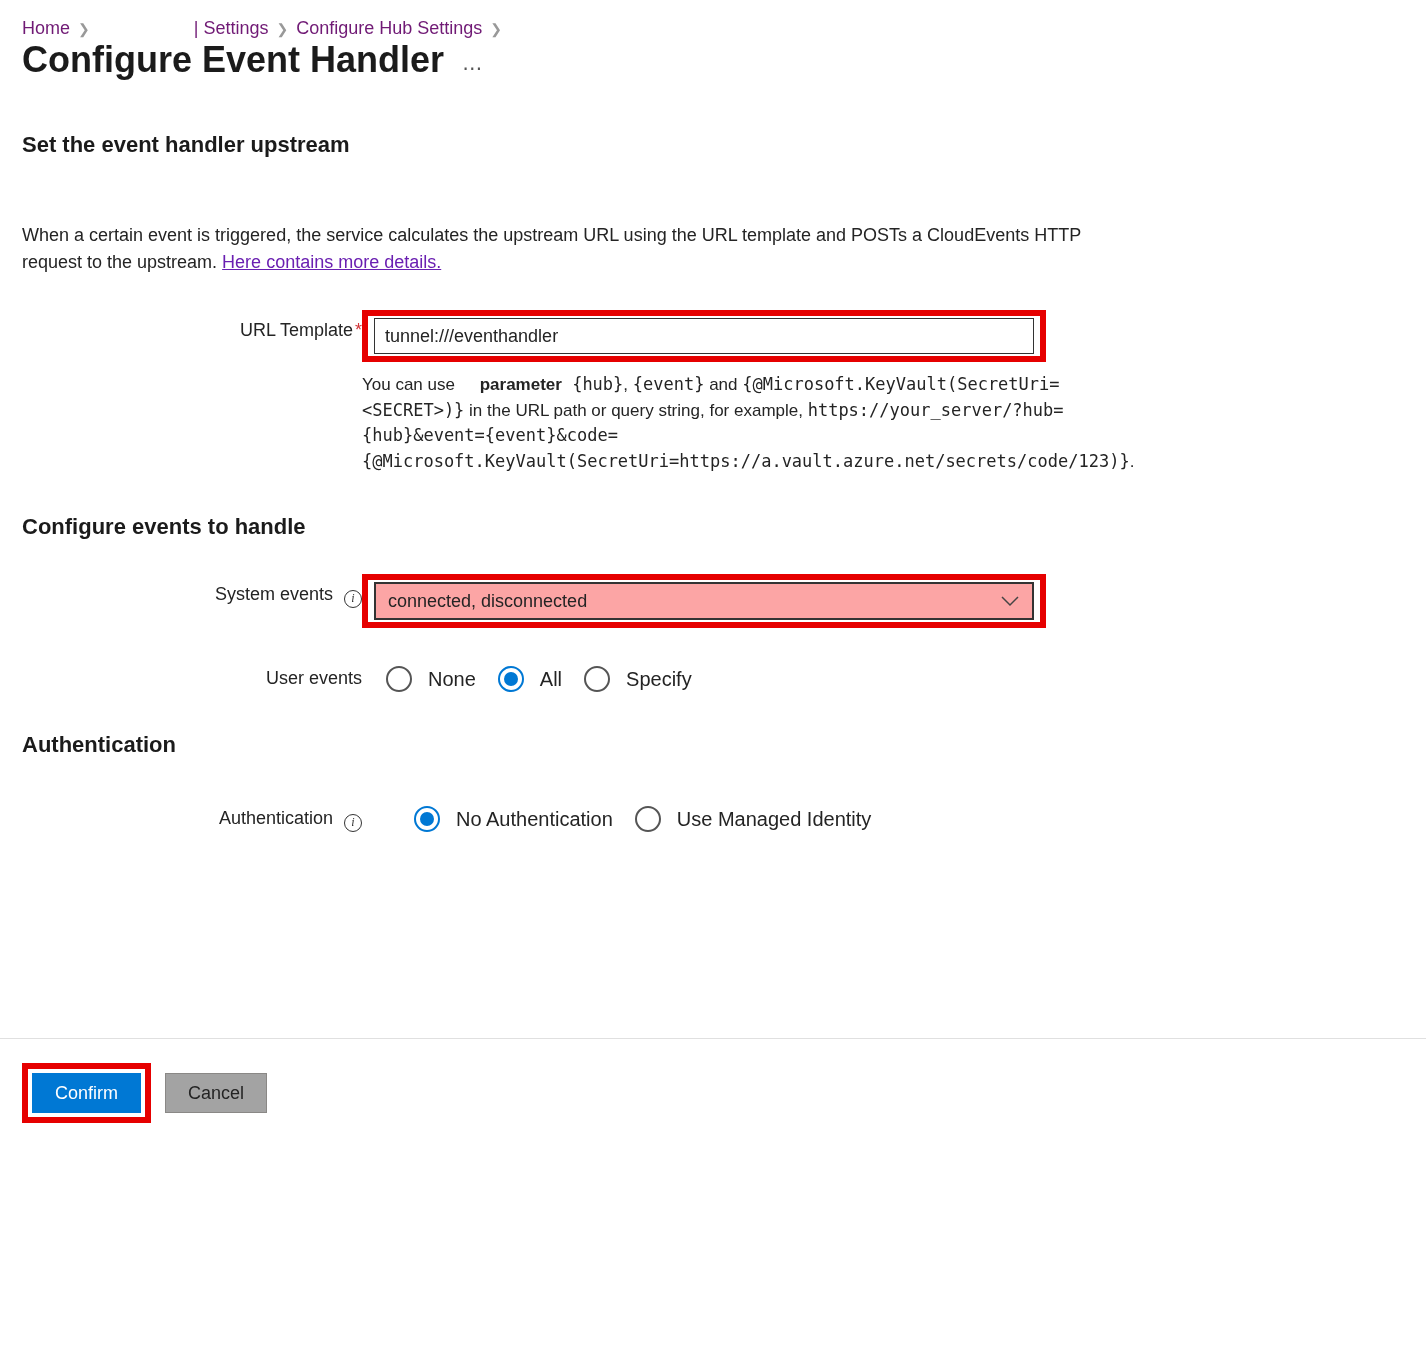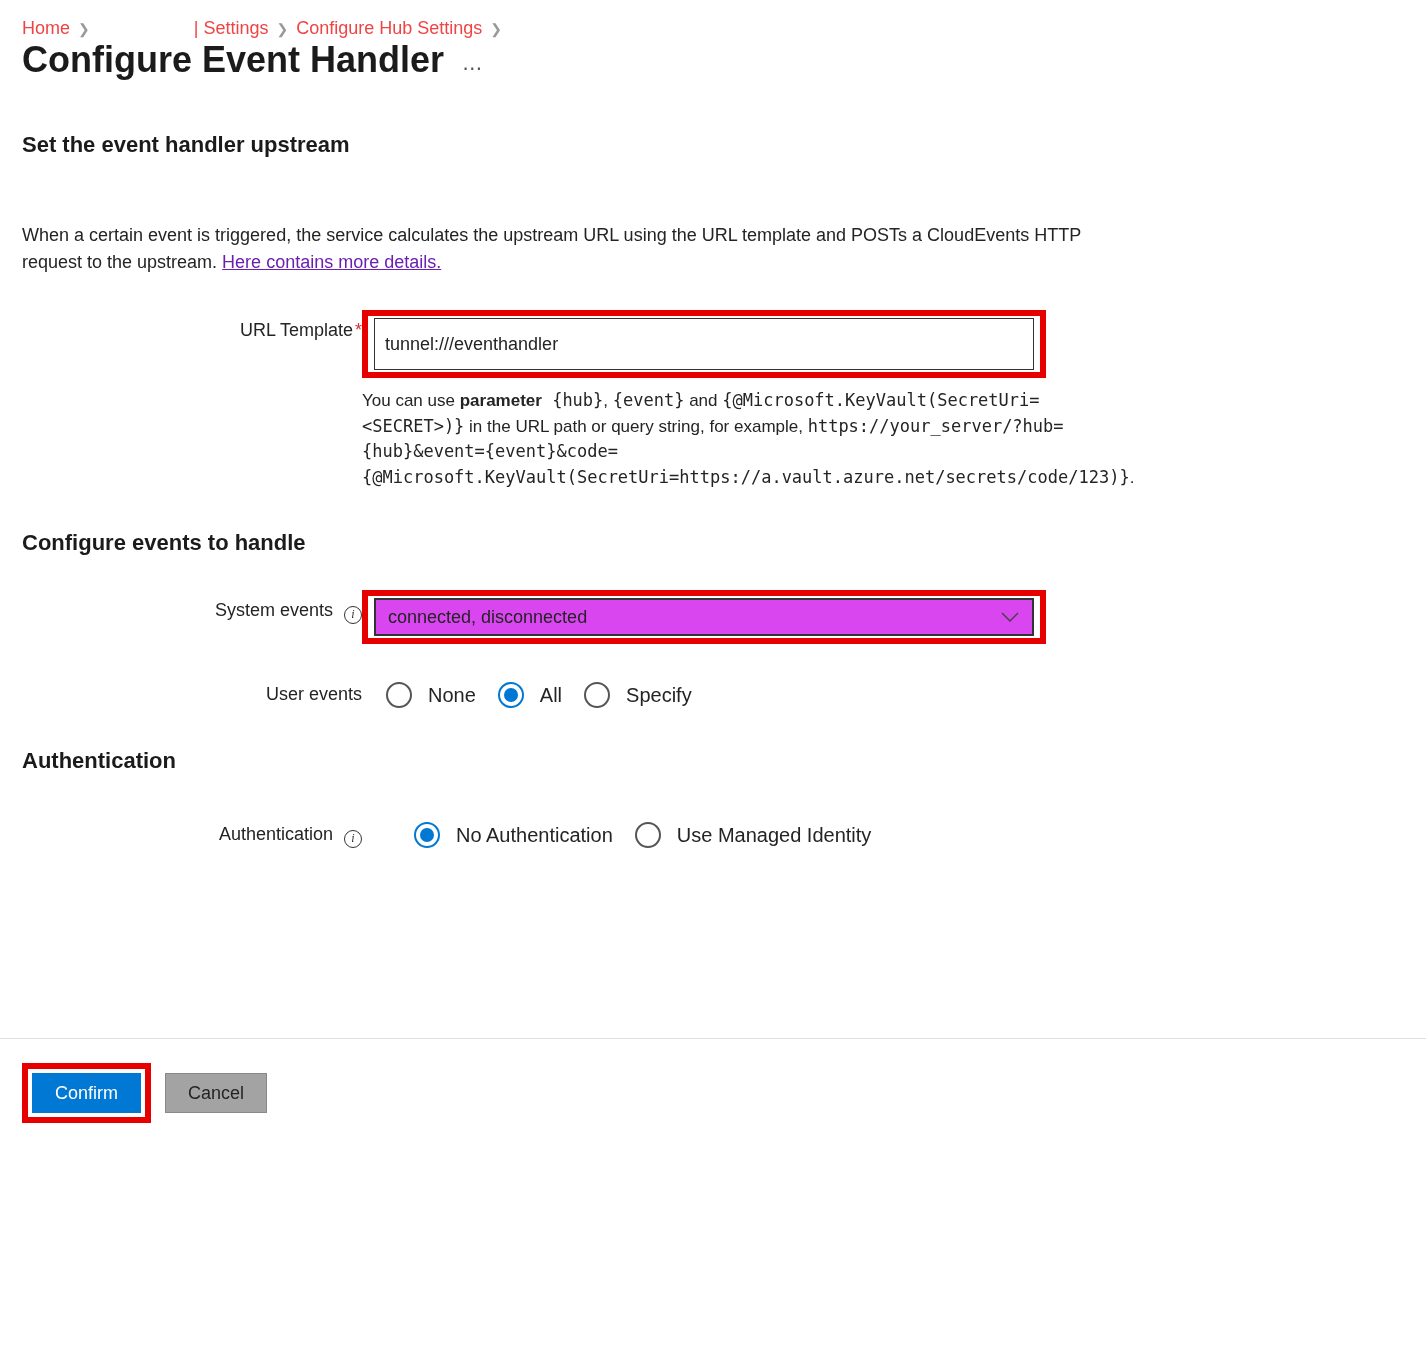--- a/index.html
+++ b/index.html
@@ -5,21 +5,21 @@
     * { box-sizing: border-box; margin: 0; padding: 0; }
     body {
       font-family: "Segoe UI", -apple-system, BlinkMacSystemFont, sans-serif;
       font-size: 15px;
       color: #242424;
       background: #fff;
       padding: 0;
     }
     .page { width: 1426px; padding: 12px 22px 0 22px; position: relative; min-height: 1363px; }
     .breadcrumb { display: flex; align-items: center; gap: 6px; font-size: 18px; padding-top: 6px; }
-    .breadcrumb a { color: #ef4444; text-decoration: none; cursor: pointer; }
+    .breadcrumb a { color: #701a75; text-decoration: none; cursor: pointer; }
     .breadcrumb .sep { color: #999; font-size: 14px; padding: 0 2px; }
     .breadcrumb .gap { width: 90px; display: inline-block; }
 
     h1.title { font-size: 36px; font-weight: 600; color: #1b1b1b; display: inline-block; }
     .dots { display: inline-block; font-size: 20px; color: #555; margin-left: 14px; letter-spacing: 2px; vertical-align: middle; }
 
     .section-heading { font-size: 22px; font-weight: 600; color: #1b1b1b; margin-top: 51px; }
     .section-heading.tight { margin-top: 40px; }
 
     .intro { margin-top: 64px; font-size: 18px; line-height: 1.5; color: #242424; max-width: 1080px; }
@@ -32,32 +32,32 @@
     .info-icon {
       display: inline-flex; align-items: center; justify-content: center;
       width: 18px; height: 18px; border: 1.5px solid #333; border-radius: 50%;
       font-size: 12px; font-family: Georgia, serif; font-style: italic; color: #333;
       margin-left: 6px; vertical-align: -2px;
     }
     .field-body { flex: 1; }
 
     .highlight-box { border: 6px solid #e60000; padding: 2px 6px; display: inline-block; }
     .text-input {
-      width: 660px; height: 52px; border: 1px solid #333; padding: 0 10px;
+      width: 660px; height: 36px; border: 1px solid #333; padding: 0 10px;
       font-size: 18px; color: #242424; font-family: inherit;
     }
 
     .help-text { font-size: 17px; line-height: 1.5; color: #242424; margin-top: 10px; max-width: 760px; }
     .help-text .mono { font-family: Consolas, monospace; font-size: 17px; }
-    .help-text b { font-weight: 700; }
+    .help-text b { font-weight: 700; margin-left: 20px; }
 
     .dropdown {
       width: 660px; height: 38px; border: 2px solid #333; display: flex;
       align-items: center; justify-content: space-between; padding: 9px 12px;
-      font-size: 18px; cursor: pointer; background: #d946ef;
+      font-size: 18px; cursor: pointer; background: #fca5a5;
     }
     .chevron { display: inline-block; }
     .chevron svg { display: block; }
 
     .radio-group { display: flex; flex-direction: row; gap: 22px; padding-top: 4px; padding-left: 24px; }
     .radio-group.auth { padding-left: 52px; gap: 22px; }
     .radio-item { display: flex; align-items: center; gap: 16px; cursor: pointer; }
     .radio-circle {
       width: 26px; height: 26px; border-radius: 50%; border: 2px solid #555;
       display: inline-flex; align-items: center; justify-content: center; flex-shrink: 0;

